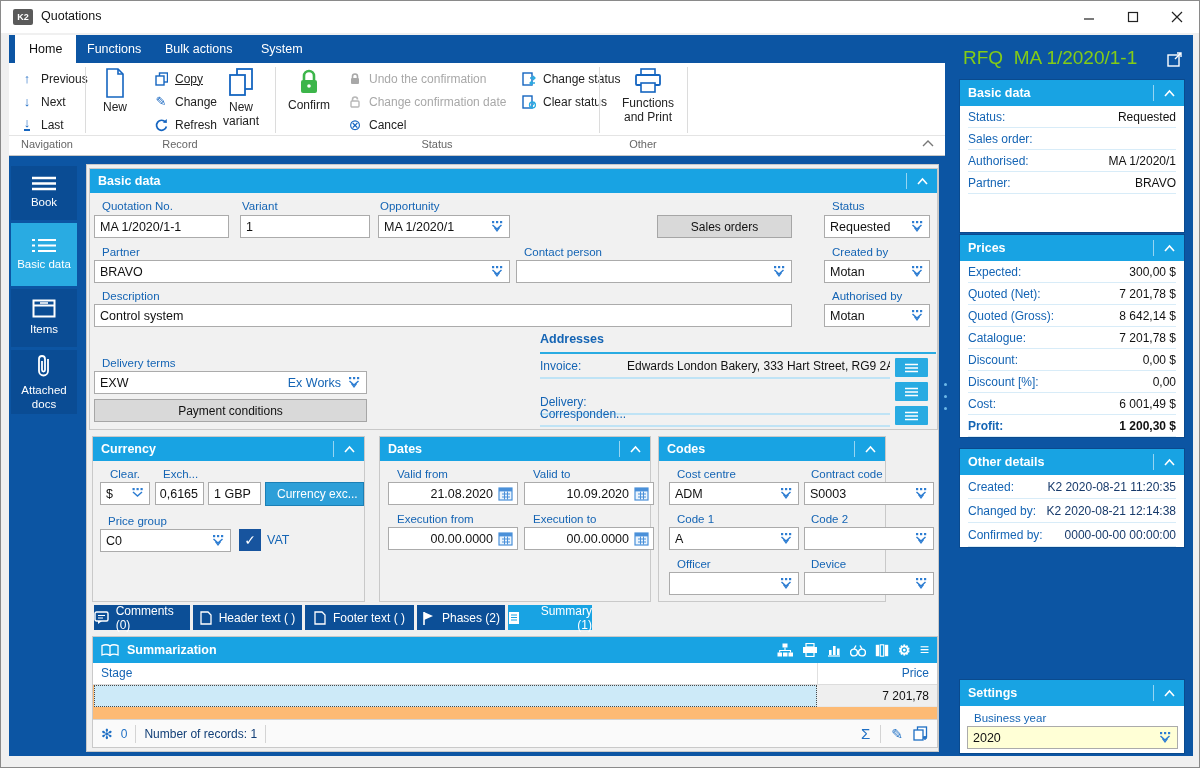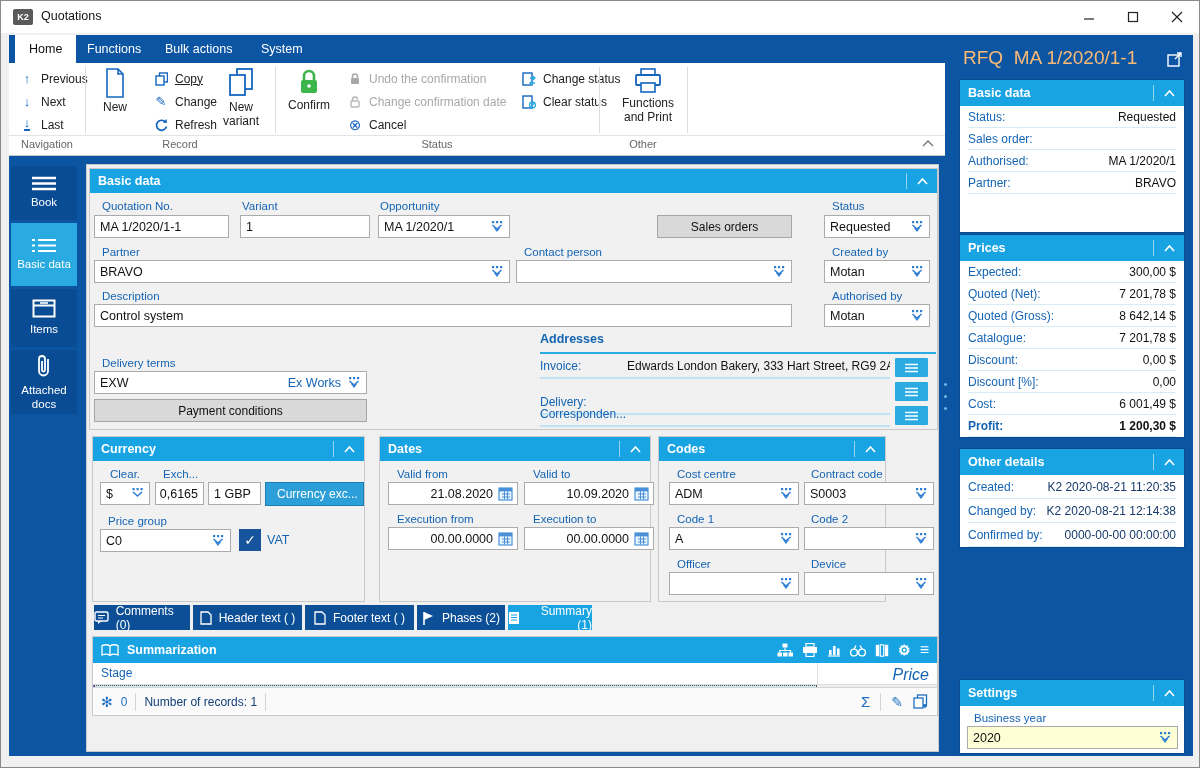--- a/index.html
+++ b/index.html
@@ -55,36 +55,36 @@
   .addr-lbl { color:#1464b4; font-size:12px; width:87px; flex:none; }
   .addr-val { color:#111; font-size:12px; white-space:nowrap; overflow:hidden; }
   .menu-btn { position:absolute; width:33px; height:19px; background:#29abe2; border-radius:1px; display:flex; align-items:center; justify-content:center; }
   .chk { position:absolute; width:22px; height:22px; background:#17549e; color:#fff; display:flex; align-items:center; justify-content:center; font-size:14px; }
 
   
   .btab { position:absolute; top:440px; height:25px; background:#0c4f97; color:#fff; font-size:12px; display:flex; align-items:center; justify-content:center; gap:7px; }
   .btab.active { background:#18a3e3; }
 
   
-  .sumbox { position:absolute; left:5px; top:471px; width:846px; height:80px; border:1px solid #c9c9c9; background:#8b5cf6; }
+  .sumbox { position:absolute; left:5px; top:471px; width:846px; height:112px; border:1px solid #c9c9c9; background:#fdba74; }
   .sumhead { position:absolute; left:0; top:0; width:100%; height:26px; background:#18a3e3; color:#fff; font-weight:bold; font-size:12.5px; display:flex; align-items:center; gap:8px; padding:0 8px; }
   .sumicons { margin-left:auto; display:flex; align-items:center; gap:9px; font-size:14px; }
   .colhead { position:absolute; left:0; top:26px; width:100%; height:22px; background:#fff; border-bottom:1px solid #dcdcdc; }
   .colhead .c1 { position:absolute; left:8px; top:3px; color:#1464b4; font-size:12px; }
-  .colhead .c2 { position:absolute; right:8px; top:3px; color:#1464b4; font-size:16px;font-style:italic; }
+  .colhead .c2 { position:absolute; right:8px; top:3px; color:#1464b4; font-size:12px; }
   .coldiv { position:absolute; left:724px; top:26px; width:1px; height:44px; background:#e0e0e0; }
   .selrow { position:absolute; left:1px; top:48px; width:723px; height:22px; background:#cdeaf8; border:1px dotted #4a4a4a; }
   .pricecell { position:absolute; left:724px; top:48px; width:120px; height:22px; background:#efefef; display:flex; align-items:center; justify-content:flex-end; padding-right:8px; font-size:12px; color:#111; border-bottom:1px solid #e8e8e8; }
   .sumstatus { position:absolute; left:0; bottom:0; width:100%; height:28px; background:#fafafa; border-top:1px solid #d4d4d4; display:flex; align-items:center; font-size:12px; color:#123f77; padding:0 8px; gap:8px; }
   .vdiv { width:1px; height:18px; background:#d4d4d4; }
   .blue { color:#1e6fc4; }
 
   
   .rp { position:absolute; left:942px; top:0; width:242px; height:721px; }
-  .rp-title { position:absolute; left:12px; top:12px; color:#fdba74; font-size:19px; white-space:pre; }
+  .rp-title { position:absolute; left:12px; top:12px; color:#84cc16; font-size:19px; white-space:pre; }
   .rp-sec { position:absolute; left:8px; width:226px; background:#fff; border:1px solid #0a4a8e; }
   .rp-sechead { height:26px; background:#18a3e3; color:#fff; font-weight:bold; font-size:12.5px; display:flex; align-items:center; padding:0 8px; }
   .rp-row { display:flex; align-items:center; justify-content:space-between; height:22px; margin:0 8px; border-bottom:1px solid #d8ecf8; font-size:12px; }
   .rp-row .k { color:#1464b4; }
   .rp-row .v { color:#111; }
   .rp-row .v.navy { color:#173a6b; }
   .rp-row.bold .k, .rp-row.bold .v { font-weight:bold; }
   .splitdots { position:absolute; left:935px; top:348px; display:flex; flex-direction:column; gap:9px; }
   .splitdots i { width:3px; height:3px; background:#6db9e8; border-radius:50%; }
 

